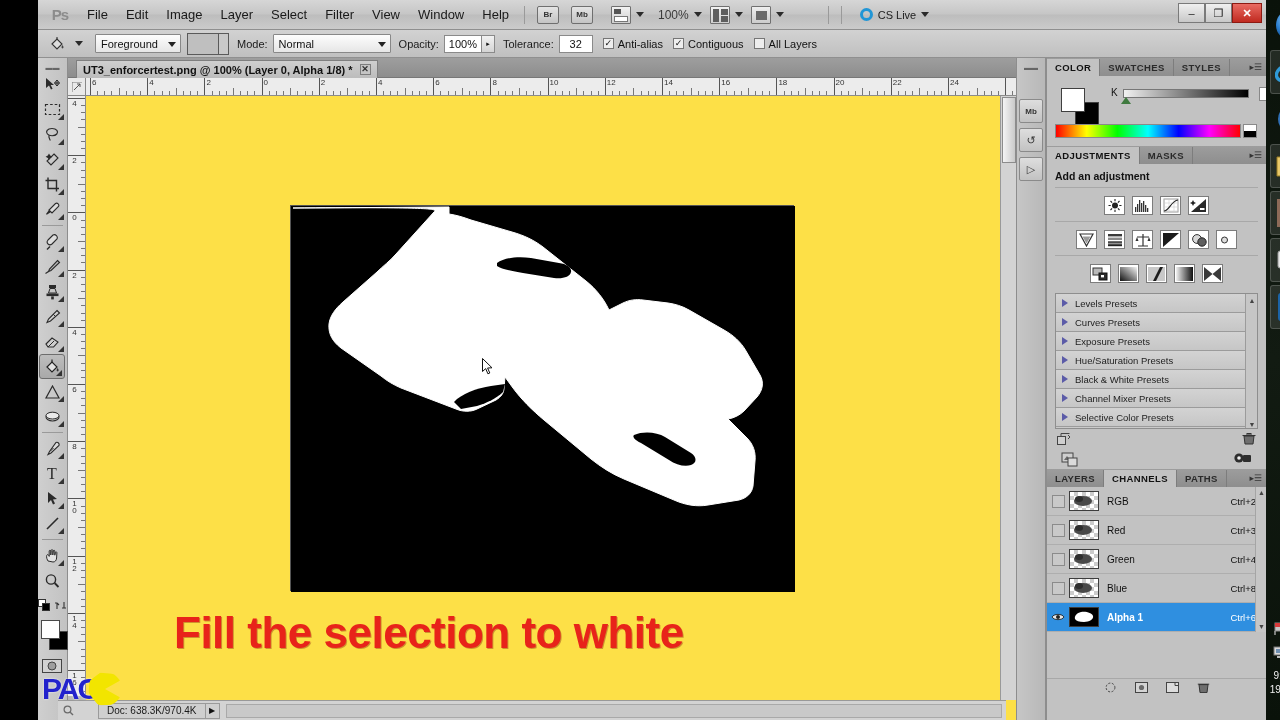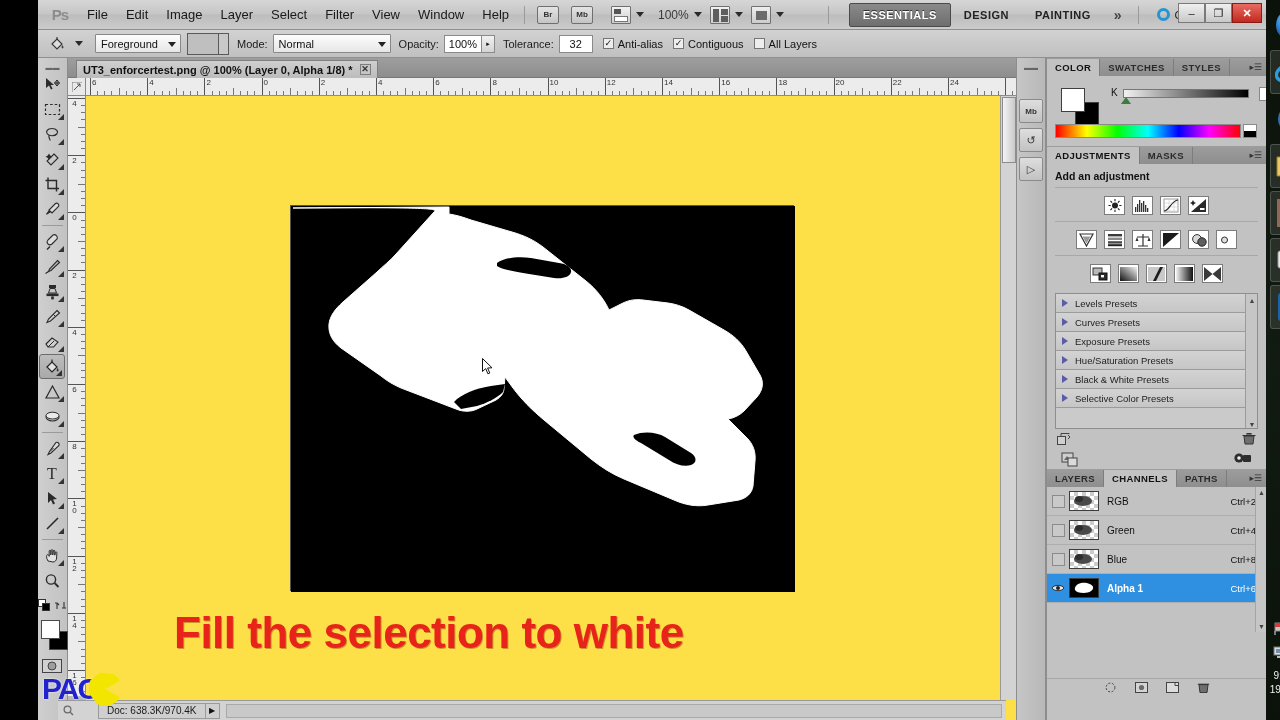--- a/index.html
+++ b/index.html
@@ -380,26 +380,20 @@
 
       <div style="display:flex;align-items:center;">
         <div class="mb-icon" style="background:linear-gradient(to bottom,#eee,#ccc);">
           <div style="position:absolute;left:4px;top:4px;width:11px;height:9px;background:#6a6a6a;"></div>
         </div>
         <div class="caret"></div>
       </div>
 
       <div class="mb-sep" style="margin-left:44px;"></div>
 
-      <div class="ws-tabs">
-        <div class="ws-tab active">ESSENTIALS</div>
-        <div class="ws-tab">DESIGN</div>
-        <div class="ws-tab">PAINTING</div>
-        <div class="ws-more">»</div>
-      </div>
 
       <div class="mb-sep"></div>
       <div class="cslive">
         <div class="cs-ring"></div>
         <span>CS Live</span>
         <div class="caret"></div>
       </div>
 
       <div class="wincontrols">
         <div class="wc">–</div>
@@ -1140,20 +1134,24 @@
           <div class="preset-row">
             <span class="preset-tri"></span>
             <span>Hue/Saturation Presets</span>
           </div>
           <div class="preset-row">
             <span class="preset-tri"></span>
             <span>Black &amp; White Presets</span>
           </div>
           <div class="preset-row">
             <span class="preset-tri"></span>
+            <span>Channel Mixer Presets</span>
+          </div>
+          <div class="preset-row">
+            <span class="preset-tri"></span>
             <span>Selective Color Presets</span>
           </div>
           <div class="preset-scroll">
             <div class="ps-up">▲</div>
             <div style="position:absolute;bottom:0;" class="ps-dn">▼</div>
           </div>
         </div>
 
         <div class="adj-footer">
           <div class="adj-f-ico">
@@ -1205,20 +1203,33 @@
           <div class="chan-thumb">
             <svg width="28" height="18" viewBox="0 0 28 18">
                 <ellipse cx="13" cy="9" rx="9" ry="5" fill="#4a4a4a"></ellipse>
                 <ellipse cx="9" cy="7" rx="4" ry="3" fill="#2e2e2e"></ellipse>
               </svg>
           </div>
           <div class="chan-name">RGB</div>
           <div class="chan-key">Ctrl+2</div>
         </div>
 
+        <div class="chan-row">
+          <div class="eye-cell">
+            <div style="width:13px;height:13px;border:1px solid #8b8b8b;background:#c9c9c9;"></div>
+          </div>
+          <div class="chan-thumb">
+            <svg width="28" height="18" viewBox="0 0 28 18">
+                <ellipse cx="13" cy="9" rx="9" ry="5" fill="#4a4a4a"></ellipse>
+                <ellipse cx="9" cy="7" rx="4" ry="3" fill="#2e2e2e"></ellipse>
+              </svg>
+          </div>
+          <div class="chan-name">Red</div>
+          <div class="chan-key">Ctrl+3</div>
+        </div>
 
         <div class="chan-row">
           <div class="eye-cell">
             <div style="width:13px;height:13px;border:1px solid #8b8b8b;background:#c9c9c9;"></div>
           </div>
           <div class="chan-thumb">
             <svg width="28" height="18" viewBox="0 0 28 18">
                 <ellipse cx="13" cy="9" rx="9" ry="5" fill="#4a4a4a"></ellipse>
                 <ellipse cx="9" cy="7" rx="4" ry="3" fill="#2e2e2e"></ellipse>
               </svg>

